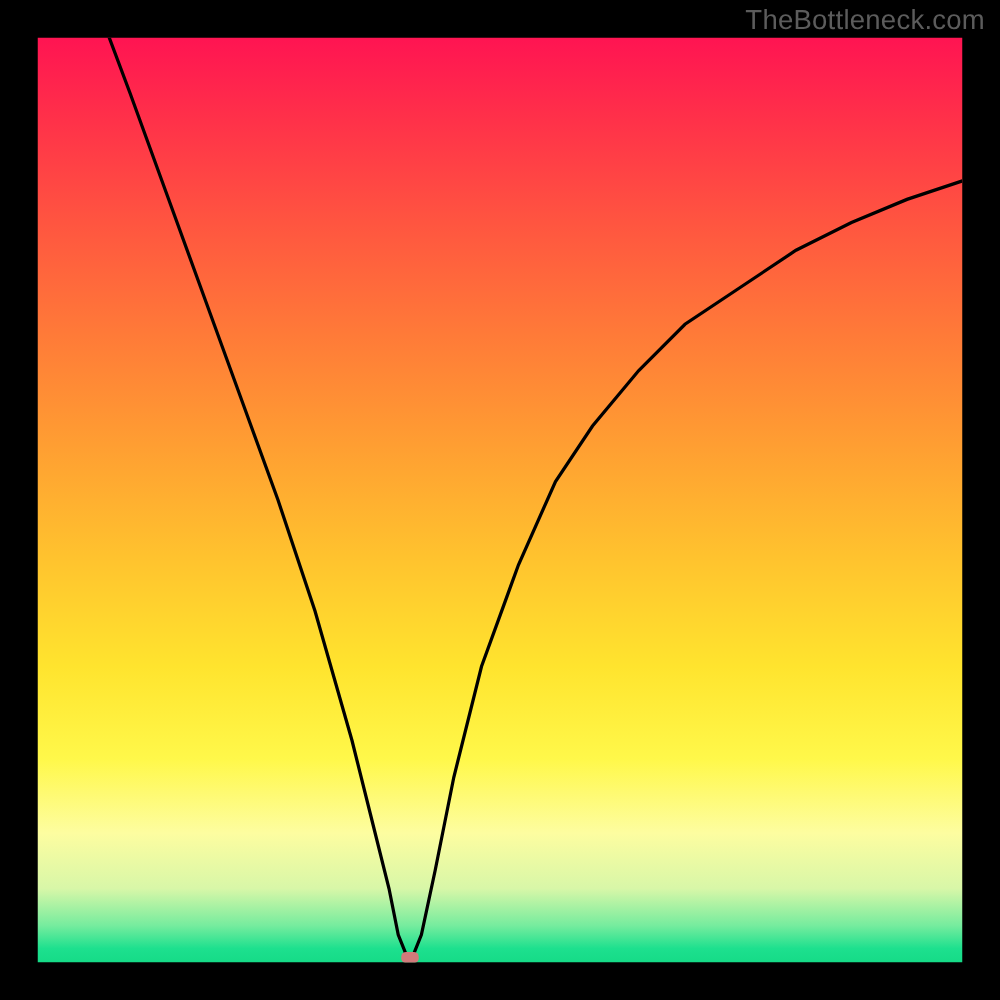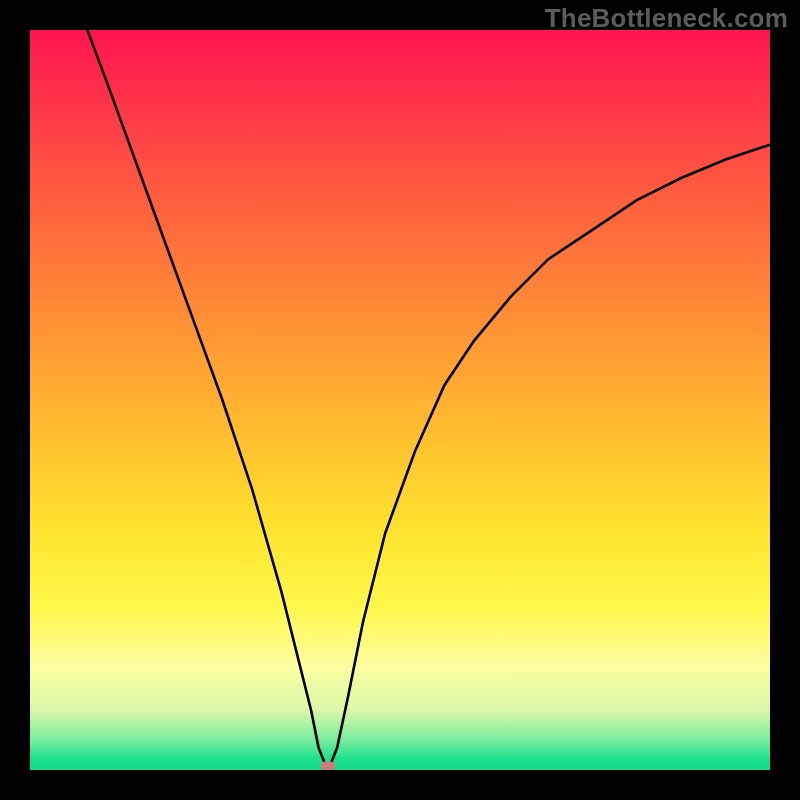--- a/index.html
+++ b/index.html
@@ -10,22 +10,22 @@
     background: #000;
     position: relative;
     font-family: Arial, Helvetica, sans-serif;
     overflow: hidden;
   }
   .watermark {
     position: absolute;
     top: 3px;
     right: 12px;
     color: #5c5c5c;
-    font-size: 26px;
-    font-weight: 700;
+    font-size: 22px;
+    font-weight: 400;
     z-index: 10;
     letter-spacing: 0.2px;
   }
   .outer-frame {
     position: absolute;
     top: 0;
     left: 0;
     width: 800px;
     height: 800px;
     background: #000;

